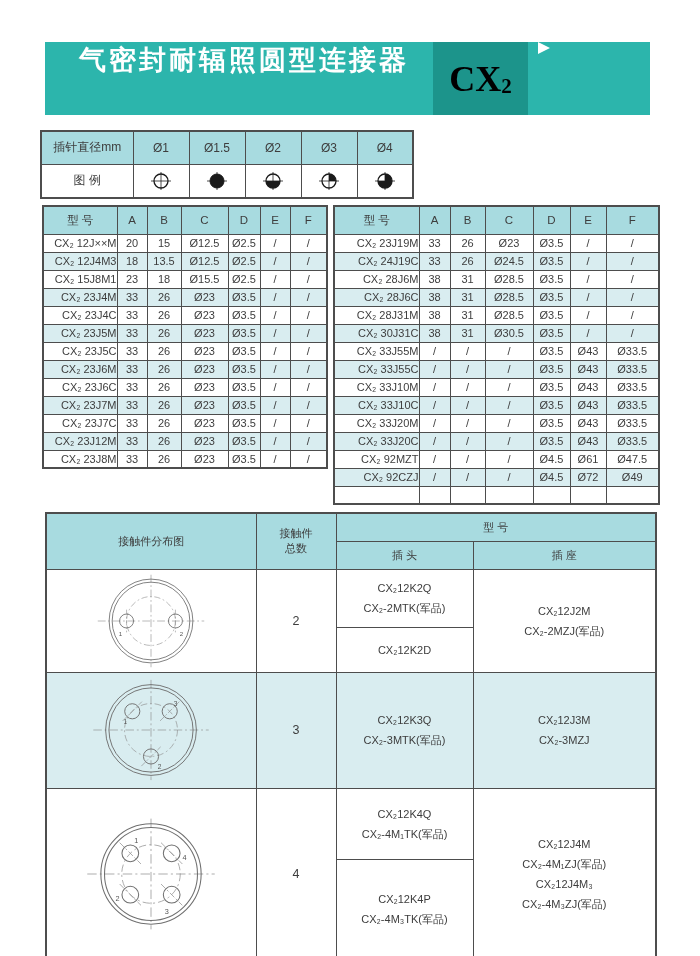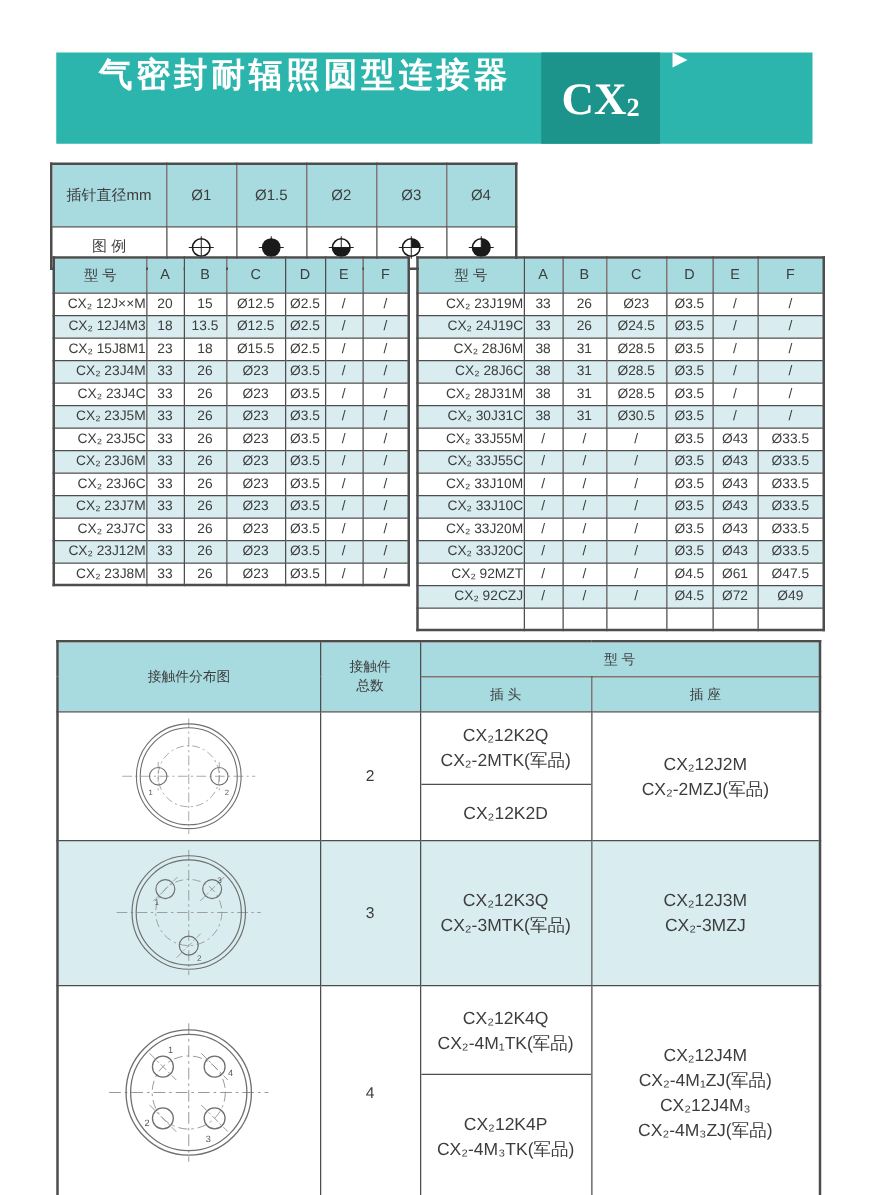--- a/index.html
+++ b/index.html
@@ -17,55 +17,55 @@
   body{
     width:700px;height:956px;position:relative;background:#fff;
     font-family:"Liberation Sans","DejaVu Sans",sans-serif;color:var(--ink);
   }
   
   .banner{position:absolute;left:45px;top:42px;width:605px;height:73px;
     background:var(--banner);display:flex;align-items:flex-start;}
   .banner-title{flex:1;text-align:right;padding-right:24px;color:#fff;
     font-size:27px;font-weight:bold;letter-spacing:3px;}
   .series-box{flex:0 0 95px;align-self:stretch;background:var(--banner-dark);
-    display:flex;align-items:center;justify-content:center;color:#ffffff;
+    display:flex;align-items:center;justify-content:center;color:#000000;
     font-family:"Liberation Serif","DejaVu Serif",serif;font-weight:bold;}
   .series-main{font-size:36px;line-height:1;}
   .series-sub{font-size:21px;line-height:1;position:relative;top:8px;}
   .arrow{width:0;height:0;margin-left:10px;
     border-left:12px solid #fff;border-top:6px solid transparent;border-bottom:6px solid transparent;}
   .banner-spacer{flex:0 0 100px;}
   
   table{border-collapse:collapse;table-layout:fixed;}
   td,th{border:1px solid var(--border);padding:0;text-align:center;vertical-align:middle;
     font-weight:normal;font-size:11px;color:var(--ink);overflow:hidden;}
   table.framed{border:2px solid var(--border);}
   .hd{background:var(--head-cyan);}
   
   .pin-table{position:absolute;left:40px;top:130px;width:372px;}
   .pin-table td{font-size:12px;}
-  .pin-table tr.r1{height:50px;}
+  .pin-table tr.r1{height:33px;}
   .pin-table tr.r2{height:34px;}
   .legend-icon{display:inline-block;vertical-align:middle;}
   
   .spec-left{position:absolute;left:42px;top:205px;width:284px;}
   .spec-right{position:absolute;left:333px;top:205px;width:325px;}
   .spec-table tr{height:18px;}
   .spec-table tr.head{height:28px;background:var(--head-cyan);}
   .spec-table tr.head td{font-size:11.5px;}
   .spec-table tbody tr:nth-child(even){background:var(--row-alt);}
   .spec-table td.model{text-align:right;padding-left:5px;}
   
   .contact-table{position:absolute;left:45px;top:512px;width:610px;}
   .contact-table tr.hrow{height:28px;}
   .contact-table tr.row-2{height:102px;}
   .contact-table tr.row-3{height:116px;}
   .contact-table tr.row-4{height:144px;}
   .contact-table tr.row-3 td{background:var(--row-alt);}
-  .contact-table .lines div{line-height:20px;font-size:14px;}
+  .contact-table .lines div{line-height:20px;font-size:11px;}
   .total-cell{font-size:12.5px;}
   .plug-cell{padding:0;vertical-align:top;}
   .plug-split{display:flex;flex-direction:column;width:100%;}
   .row-2 .plug-split{height:102px;}
   .row-4 .plug-split{height:170px;justify-content:space-between;}
   .plug-split .sub{display:flex;flex-direction:column;justify-content:center;align-items:center;}
   .row-2 .sub.top{flex:0 0 57px;}
   .row-4 .sub.top{flex:0 0 70px;}
   .plug-split .sub.bot{flex:1;border-top:1px solid var(--border);}
   .diag-cell svg{display:block;margin:0 auto;}

